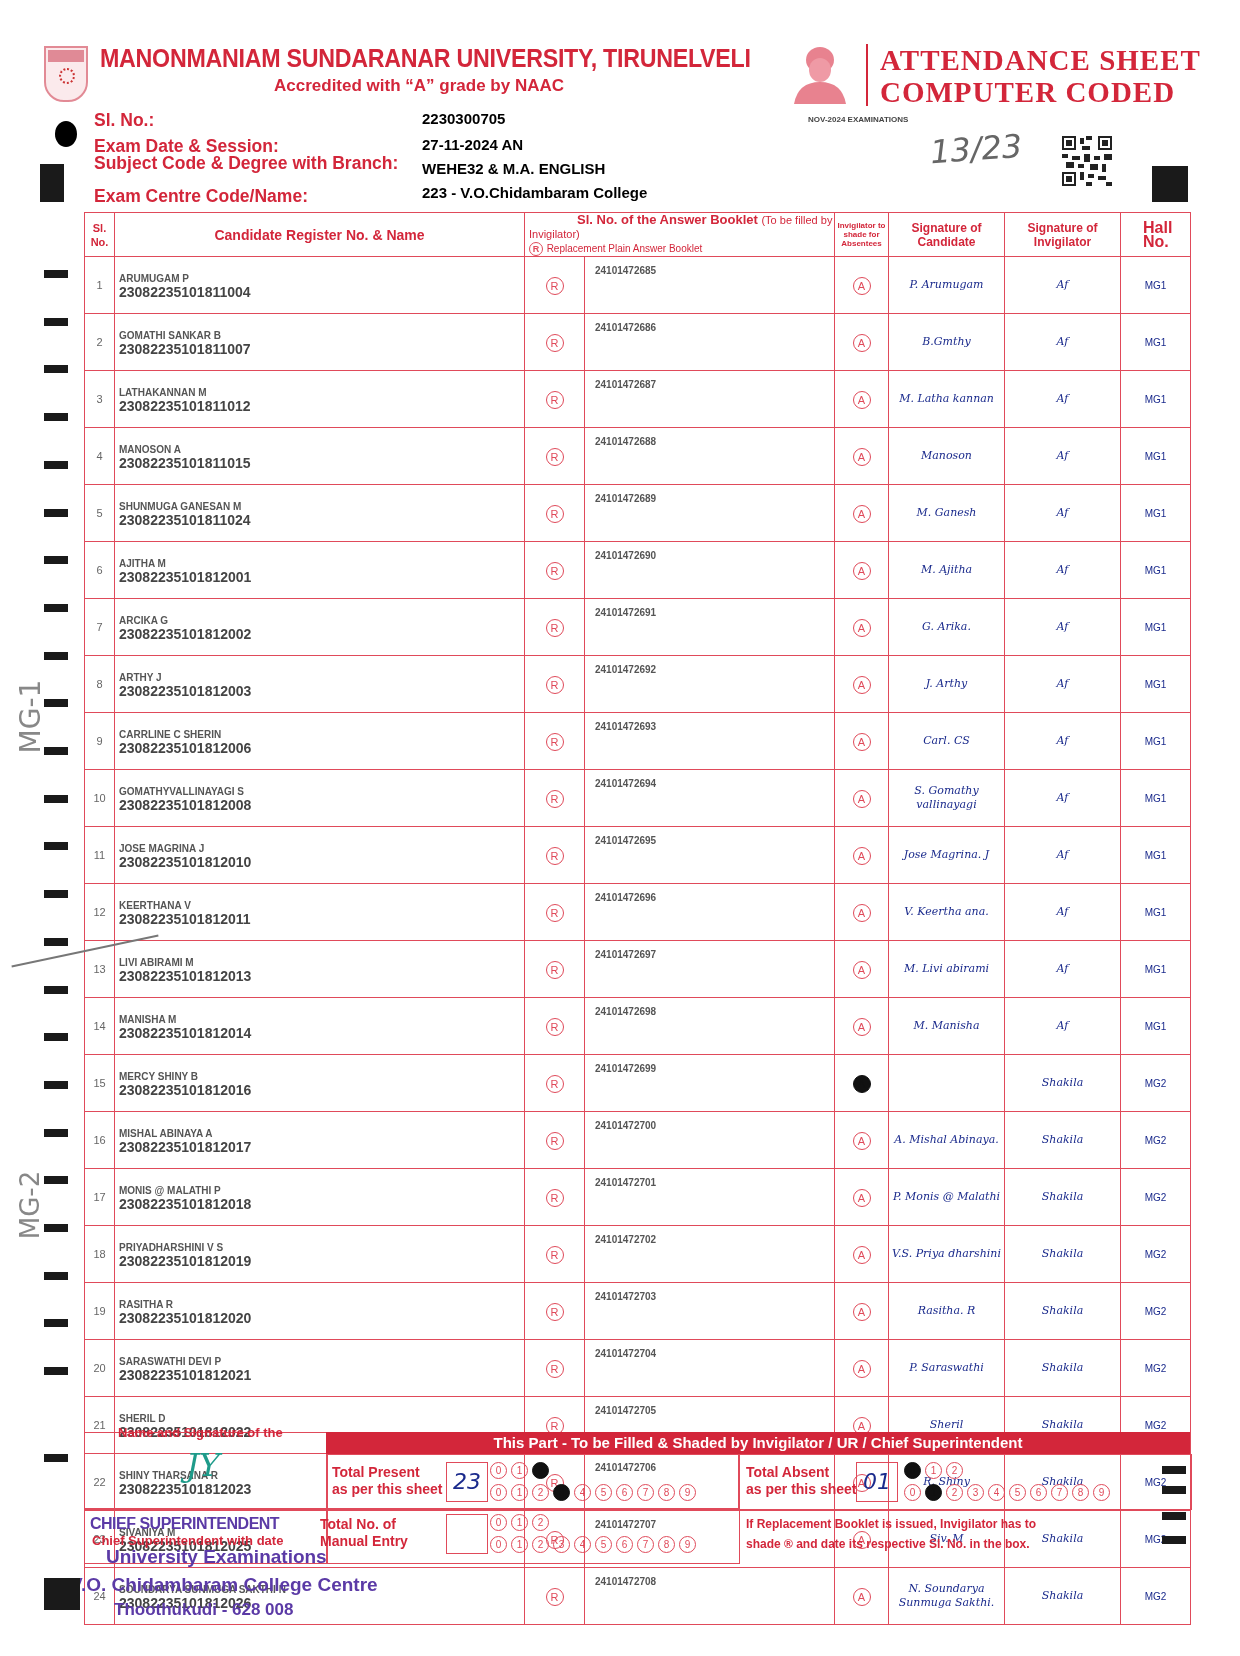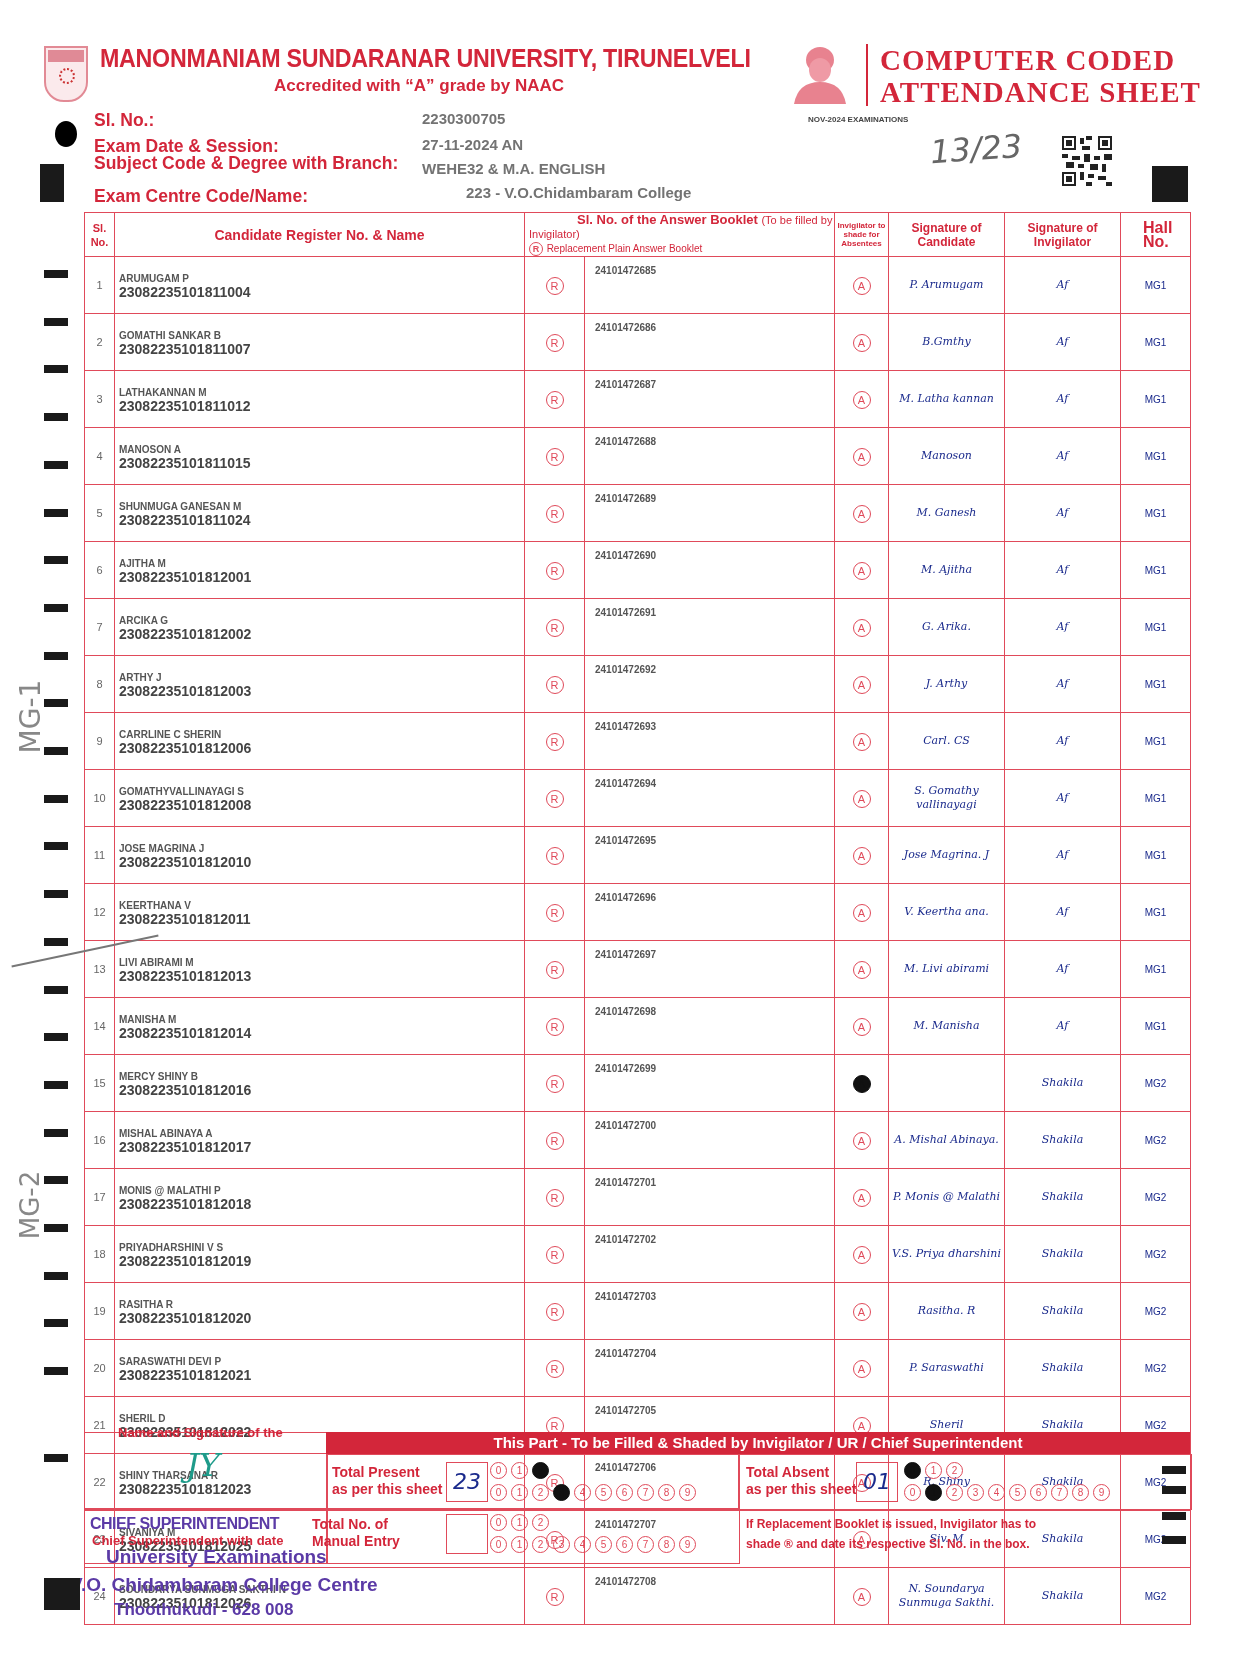--- a/index.html
+++ b/index.html
@@ -11,21 +11,21 @@
   .logo .gear{position:absolute;left:13px;top:20px;width:12px;height:12px;border:2px dotted #c33;border-radius:50%;}
   .uni-title{left:100px;top:44px;font-size:25px;font-weight:bold;color:var(--red);letter-spacing:-0.3px;transform:scaleX(0.93);transform-origin:left;}
   .uni-sub{left:274px;top:76px;font-size:17px;font-weight:bold;color:var(--red);}
   .portrait{left:790px;top:42px;width:60px;height:62px;}
   .vline{left:866px;top:44px;width:2px;height:62px;background:var(--red);}
   .cca{left:880px;top:44px;font-family:"Liberation Serif",serif;font-weight:bold;font-size:29px;color:var(--red);line-height:32px;letter-spacing:1px;}
   .nov{left:808px;top:115px;font-size:8px;font-weight:bold;color:#444;}
   .hand-frac{left:930px;top:130px;font-family:"DejaVu Sans",sans-serif;color:#666;font-size:32px;font-style:italic;transform:rotate(-4deg);}
   .qr{left:1062px;top:136px;width:50px;height:50px;}
   .meta-label{left:94px;font-size:17.5px;font-weight:bold;color:var(--red);}
-  .meta-val{left:422px;font-size:15px;font-weight:bold;color:#737373;}
+  .meta-val{left:422px;font-size:15px;font-weight:bold;color:#000000;}
   .blk{background:#1a1a1a;}
   .dot-big{left:55px;top:121px;width:22px;height:26px;border-radius:50%;background:#000;}
   
   .tbl{left:84px;top:212px;width:1106px;border-collapse:collapse;table-layout:fixed;}
   .tbl td,.tbl th{border:1px solid var(--red2);padding:0;vertical-align:middle;}
   .tbl th{color:var(--red);font-weight:bold;height:36px;font-size:13px;line-height:14px;text-align:center;}
   .tbl tr.row td{height:48px;}
   .sl{text-align:center;font-size:11px;color:#666;}
   .cand{padding-left:4px !important;}
   .cand .nm{font-size:10px;font-weight:bold;color:#555;display:block;margin-top:2px;}
@@ -56,22 +56,22 @@
   </div>
 <div class="abs uni-title">MANONMANIAM SUNDARANAR UNIVERSITY, TIRUNELVELI</div>
 <div class="abs uni-sub">Accredited with “A” grade by NAAC</div>
 <svg class="abs portrait" viewBox="0 0 60 62">
   <ellipse cx="30" cy="18" rx="14" ry="13" fill="#e8828f"></ellipse>
   <ellipse cx="30" cy="28" rx="11" ry="12" fill="#ef9aa5"></ellipse>
   <path d="M4 62 Q8 40 30 40 Q52 40 56 62Z" fill="#e8828f"></path>
 </svg>
 <div class="abs vline"></div>
 <div class="abs cca">
+  <div>ATTENDANCE SHEET</div>
   <div>COMPUTER  CODED</div>
-  <div>ATTENDANCE SHEET</div>
 </div>
 <div class="abs nov">NOV-2024 EXAMINATIONS</div>
 <div class="abs hand-frac">13/23</div>
 <svg class="abs qr" viewBox="0 0 25 25">
   <rect x="0" y="0" width="7" height="7" fill="#222"></rect>
     <rect x="1" y="1" width="5" height="5" fill="#fff"></rect>
     <rect x="2" y="2" width="3" height="3" fill="#222"></rect>
   <rect x="18" y="0" width="7" height="7" fill="#222"></rect>
     <rect x="19" y="1" width="5" height="5" fill="#fff"></rect>
     <rect x="20" y="2" width="3" height="3" fill="#222"></rect>
@@ -101,21 +101,21 @@
 <div class="abs dot-big"></div>
 <div class="abs blk" style="left:40px;top:164px;width:24px;height:38px;"></div>
 
 <div class="abs meta-label" style="top:110px;">Sl. No.:</div>
 <div class="abs meta-val" style="top:110px;">2230300705</div>
 <div class="abs meta-label" style="top:136px;">Exam Date &amp; Session:</div>
 <div class="abs meta-val" style="top:136px;">27-11-2024 AN</div>
 <div class="abs meta-label" style="top:153px;">Subject Code &amp; Degree with Branch:</div>
 <div class="abs meta-val" style="top:160px;">WEHE32 &amp; M.A. ENGLISH</div>
 <div class="abs meta-label" style="top:186px;">Exam Centre Code/Name:</div>
-<div class="abs meta-val" style="top:184px;margin-left:44px;">223 - V.O.Chidambaram College</div>
+<div class="abs meta-val" style="top:184px;">223 - V.O.Chidambaram College</div>
 
 <table class="abs tbl">
   <colgroup>
     <col style="width:30px">
       <col style="width:410px">
       <col style="width:60px">
       <col style="width:250px">
       <col style="width:54px">
       <col style="width:116px">
       <col style="width:116px">
@@ -478,21 +478,21 @@
 <div class="abs fbox" style="left:738px;top:1454px;width:452px;height:54px;"></div>
 <div class="abs flabel" style="left:746px;top:1464px;">
   <div>Total Absent</div>
   <div>as per this sheet</div>
 </div>
 <div class="abs hbox" style="left:856px;top:1462px;">01</div>
 <div class="abs bubbles" id="ta-tens" style="left:904px;top:1462px;"><span class="circ filled">0</span><span class="circ">1</span><span class="circ">2</span></div>
 <div class="abs bubbles" id="ta-units" style="left:904px;top:1484px;"><span class="circ">0</span><span class="circ filled">1</span><span class="circ">2</span><span class="circ">3</span><span class="circ">4</span><span class="circ">5</span><span class="circ">6</span><span class="circ">7</span><span class="circ">8</span><span class="circ">9</span></div>
 
 <div class="abs fbox" style="left:326px;top:1508px;width:412px;height:54px;"></div>
-<div class="abs flabel" style="left:312px;top:1516px;">
+<div class="abs flabel" style="left:320px;top:1516px;">
   <div>Total No. of</div>
   <div>Manual Entry</div>
 </div>
 <div class="abs hbox" style="left:446px;top:1514px;"></div>
 <div class="abs bubbles" id="me-tens" style="left:490px;top:1514px;"><span class="circ">0</span><span class="circ">1</span><span class="circ">2</span></div>
 <div class="abs bubbles" id="me-units" style="left:490px;top:1536px;"><span class="circ">0</span><span class="circ">1</span><span class="circ">2</span><span class="circ">3</span><span class="circ">4</span><span class="circ">5</span><span class="circ">6</span><span class="circ">7</span><span class="circ">8</span><span class="circ">9</span></div>
 
 <div class="abs flabel" style="left:746px;top:1516px;font-size:12px;">If Replacement Booklet is issued, Invigilator has to</div>
 <div class="abs flabel" style="left:746px;top:1536px;font-size:12px;">shade ® and date its respective Sl. No. in the box.</div>
 

